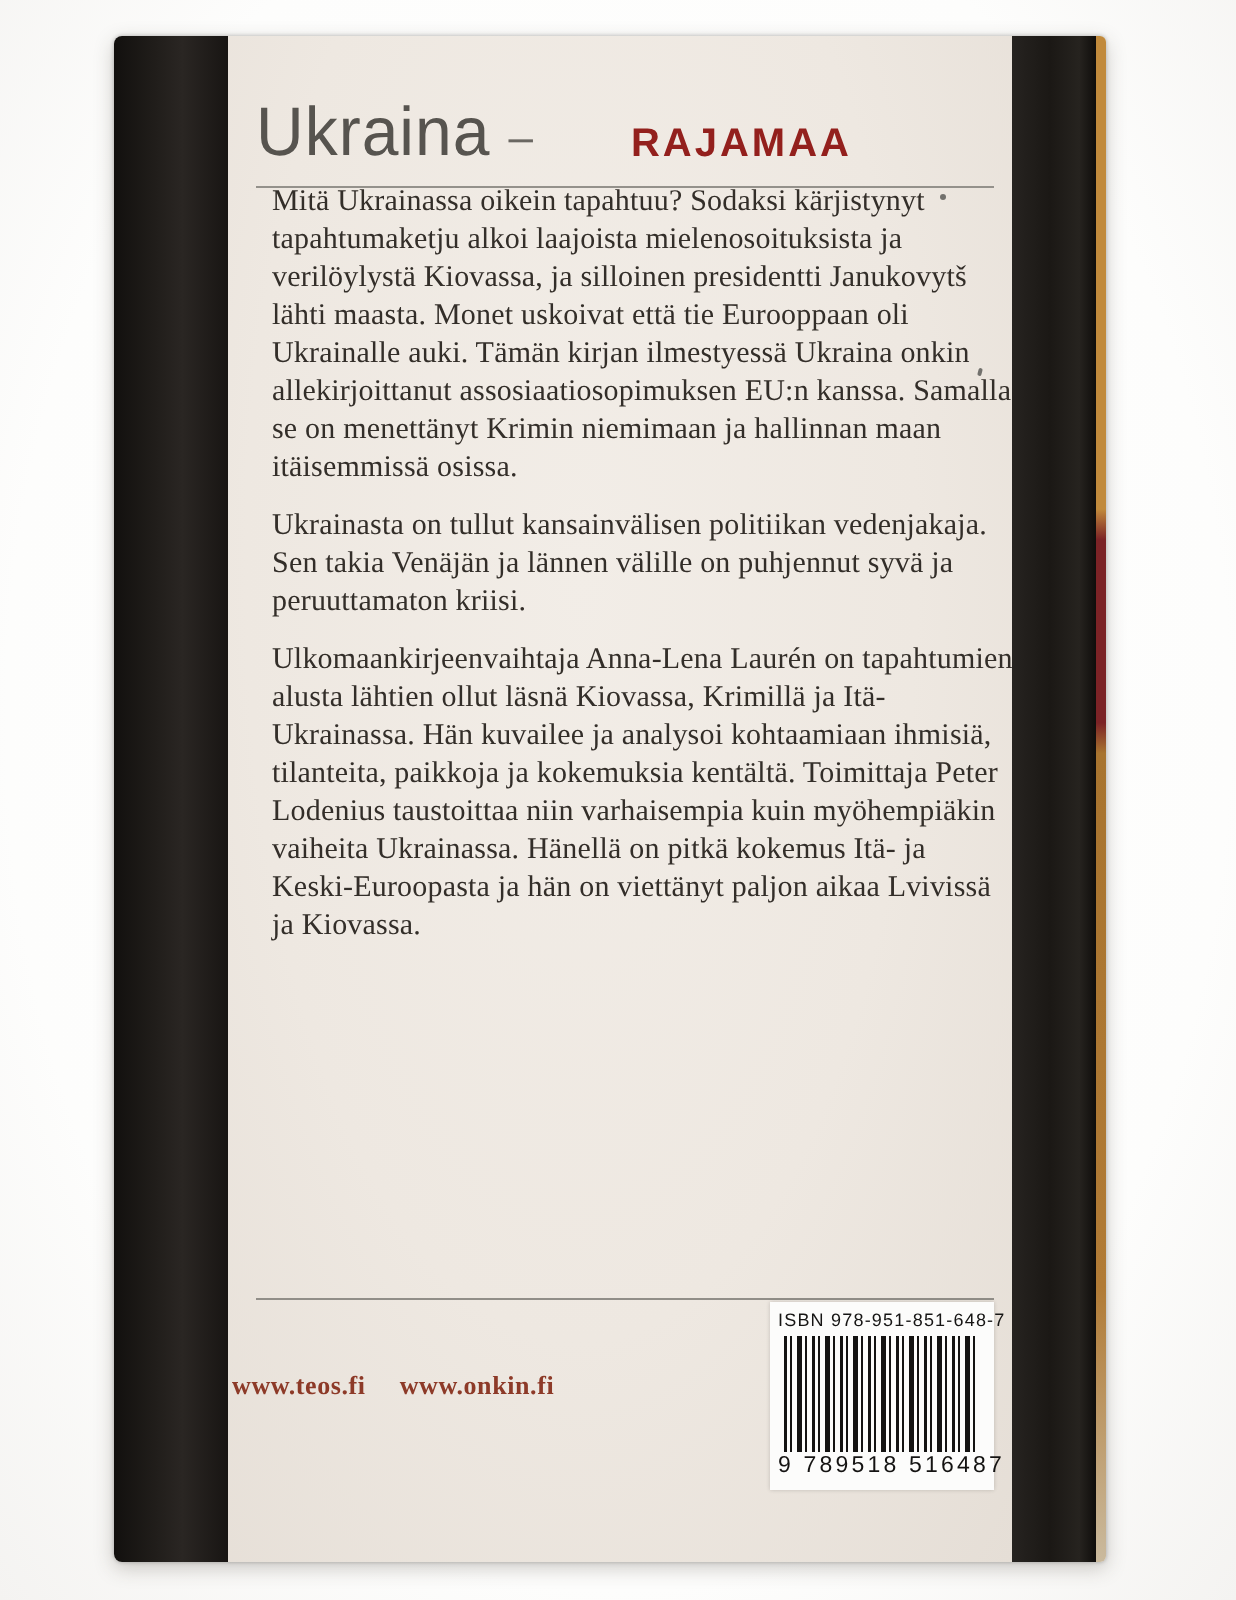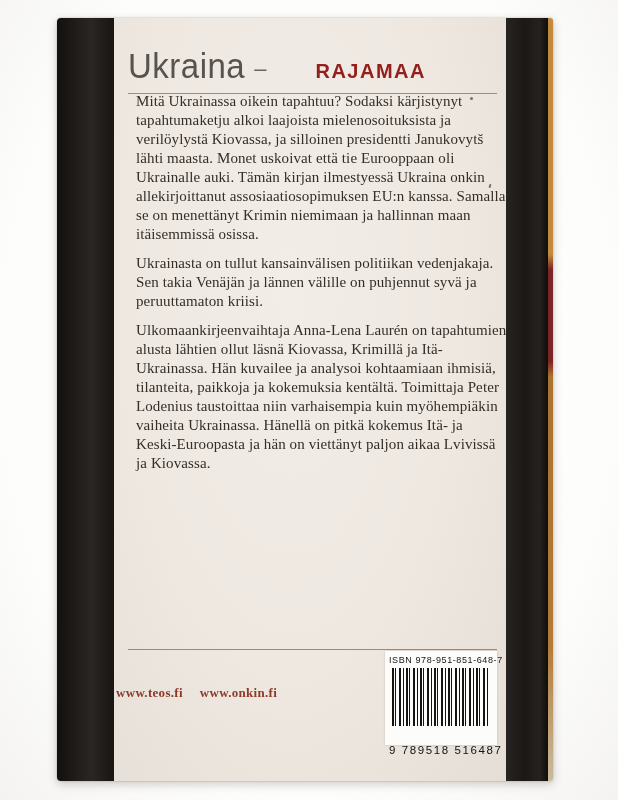--- a/index.html
+++ b/index.html
@@ -93,21 +93,21 @@
   .bars{
     height:58px;margin:3px 3px 0;
     background:repeating-linear-gradient(90deg,
       #141312 0 1.5px, #fcfcfb 1.5px 3px,
       #141312 3px 4px,  #fcfcfb 4px 6.5px,
       #141312 6.5px 9px,#fcfcfb 9px 10.5px,
       #141312 10.5px 11.5px,#fcfcfb 11.5px 14px);
   }
   .barcode-number{
     font-family:"Liberation Sans", sans-serif;font-size:11.5px;
-    letter-spacing:1.6px;color:#141312;margin-top:18px;white-space:nowrap;
+    letter-spacing:1.6px;color:#141312;margin-top:1px;white-space:nowrap;
   }
   
   .speck{position:absolute;background:#4a4a47;border-radius:50%;opacity:.75;}
   .speck-1{left:356px;top:79px;width:3px;height:3px;}
   .speck-2{left:375px;top:166px;width:2px;height:4px;border-radius:2px;transform:rotate(15deg);}
 </style>
 </head>
 <body>
 
 <div class="backdrop"></div>

